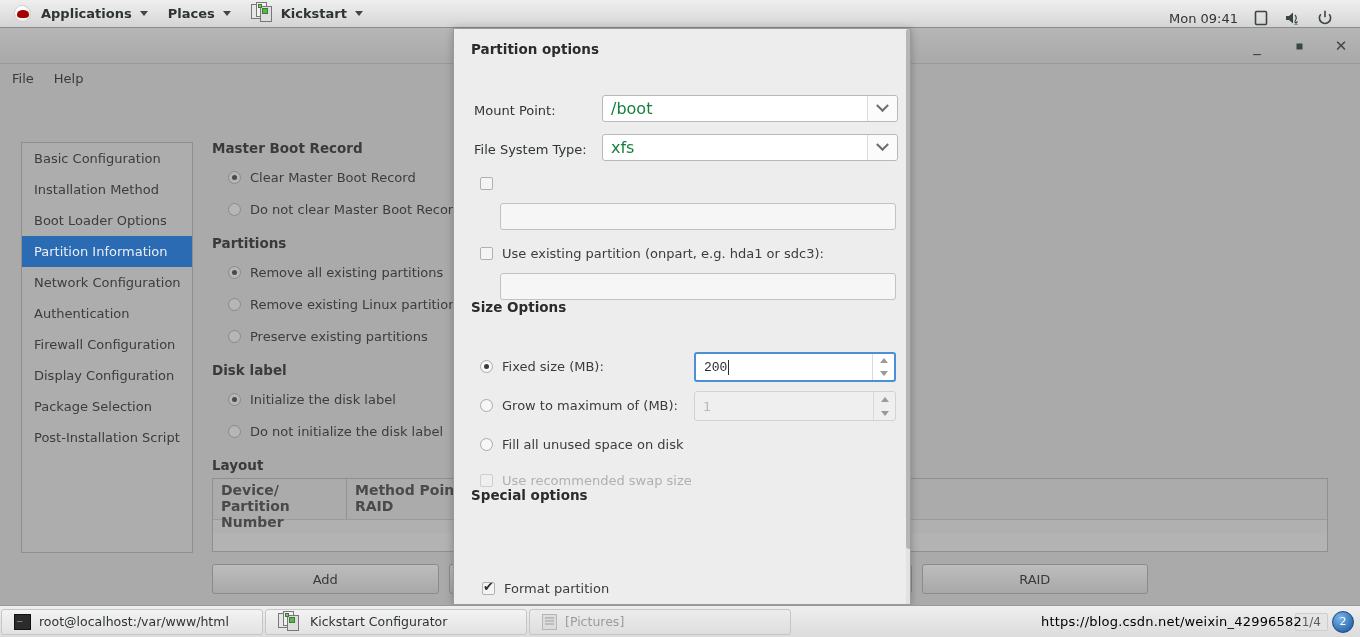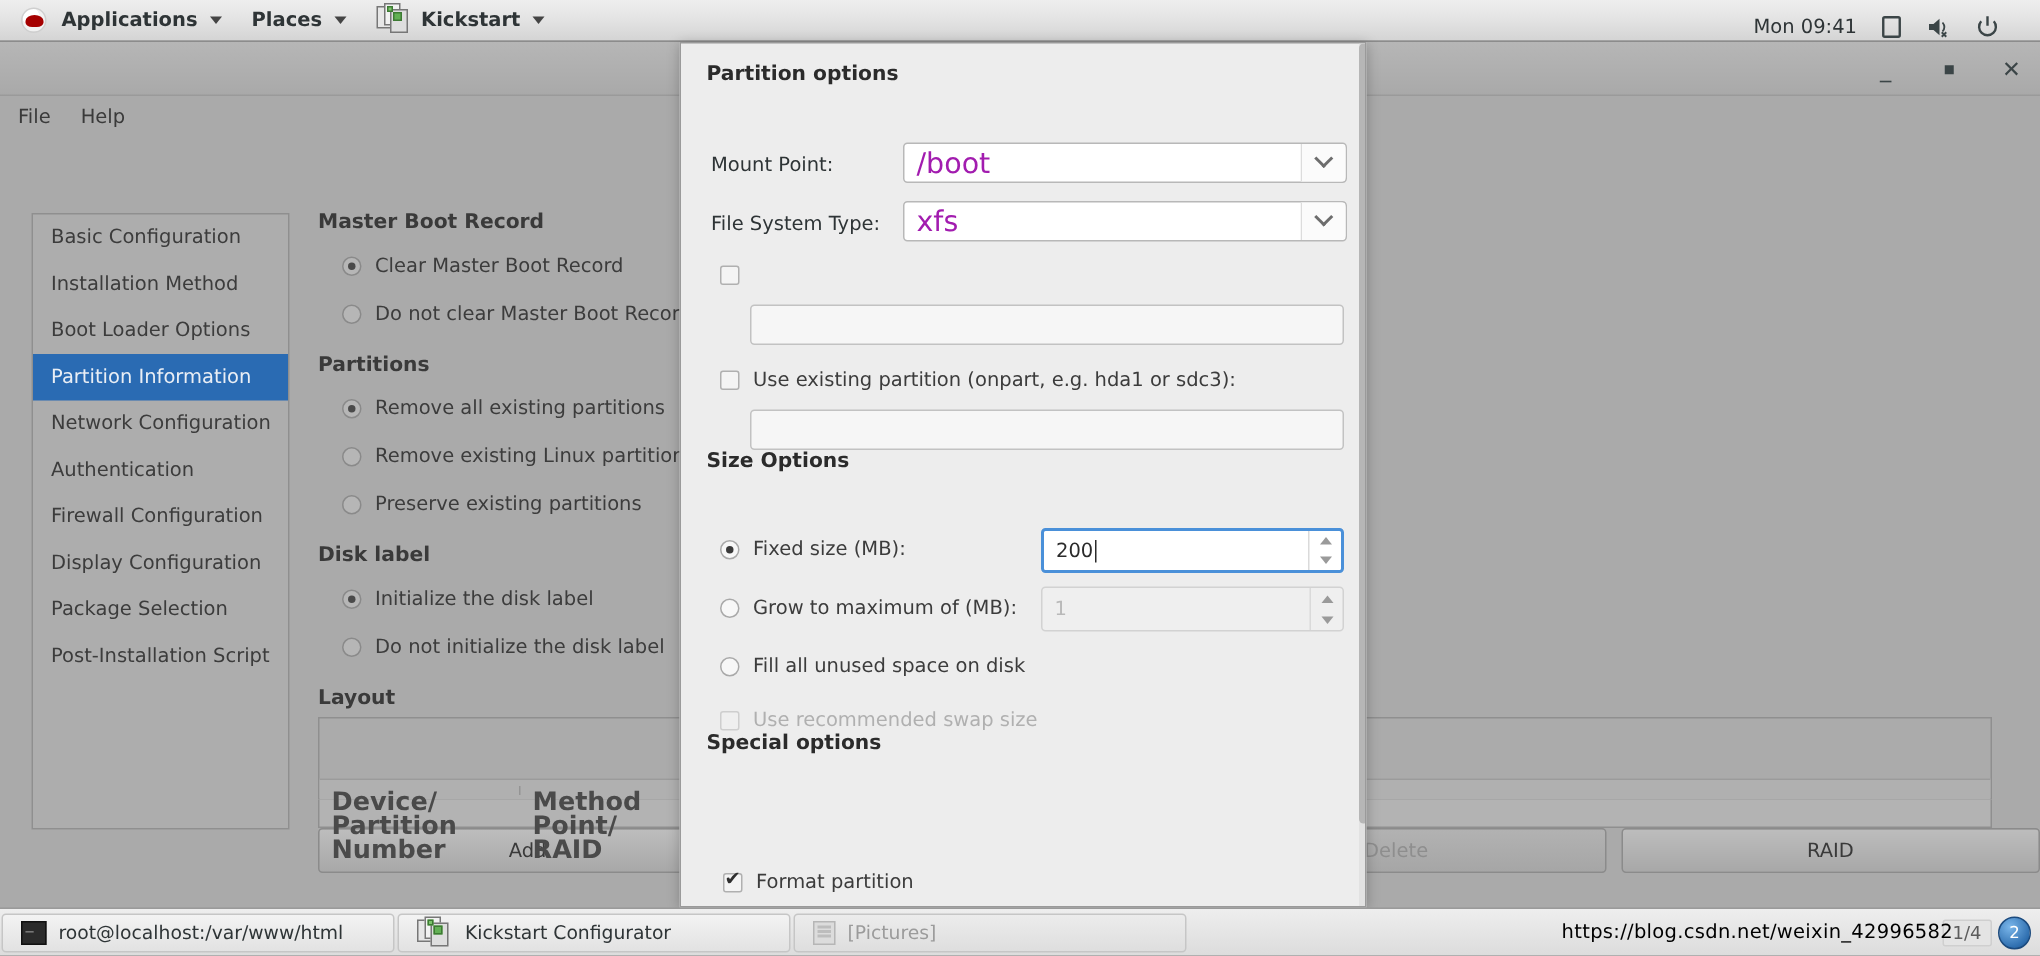--- a/index.html
+++ b/index.html
@@ -102,27 +102,27 @@
   }
 
   
   #layout-box { margin-top: 4px; }
   #layout-table {
     border: 1px solid #8f8f8f; background:#ababab; width: 1116px; height: 55px;
     position:relative;
   }
   .lt-head { display:flex; height: 40px; }
   .lt-col {
-    padding: 3px 8px; font-size: 17px; font-weight: bold; color: #4a4a4a;
-    border-right: 1px solid #949494; line-height: 16px; margin-top: 45px;
+    padding: 3px 8px; font-size: 14px; font-weight: bold; color: #4a4a4a;
+    border-right: 1px solid #949494; line-height: 16px;
   }
   .lt-row-empty { height: 14px; border-top: 1px solid #9b9b9b; background:#b0b0b0; }
   #layout-scroll { width:1116px; height:19px; background:#b3b3b3; border:1px solid #8f8f8f; border-top:none; }
 
-  #btn-row { display:flex; gap: 10px; width: 1148px; }
+  #btn-row { display:flex; gap: 10px; margin-top: 12px; width: 936px; }
   .gbtn {
     flex: 1; height: 30px; display:flex; align-items:center; justify-content:center;
     font-size: 13px; color: #3a3a3a;
     background: linear-gradient(to bottom, #bdbdbd 0%, #a8a8a8 100%);
     border: 1px solid #8b8b8b; border-radius: 3px;
   }
   .gbtn.disabled { color: #8e8e8e; background: linear-gradient(to bottom,#b2b2b2,#a6a6a6); }
 
   
   #dialog {
@@ -132,21 +132,21 @@
     font-size: 13px; color: #2e3436; overflow: hidden;
   }
   #dlg-inner { position:relative; width: 458px; height: 577px; }
   .d-sect-title { font-weight: bold; font-size: 13.5px; color:#2b2b2b; }
   .d-label { font-size: 13px; color:#2e3436; }
 
   .combo {
     height: 27px; background: #ffffff; border: 1px solid #b8b8b8; border-radius: 3px;
     display:flex; align-items:center; position:relative;
   }
-  .combo .val { padding-left: 8px; font-size: 19px; color:#a21caf; }
+  .combo .val { padding-left: 8px; font-size: 16px; color:#15803d; }
   .combo .arrowbox {
     position:absolute; right:0; top:0; bottom:0; width: 30px;
     border-left: 1px solid #dcdcdc; display:flex; align-items:center; justify-content:center;
     background: #fbfbfb; border-radius: 0 3px 3px 0;
   }
   .chev { width: 9px; height: 9px; border-right: 2px solid #6d6d6d; border-bottom: 2px solid #6d6d6d;
           transform: rotate(45deg) translate(-2px,-2px); }
 
   .txtfield {
     height: 27px; background: #f6f6f6; border: 1px solid #c2c2c2; border-radius: 3px;
@@ -163,21 +163,21 @@
     width: 13px; height: 13px; border-radius:50%; border:1px solid #a9a9a9;
     background: #f7f7f7; position:relative; flex:none;
   }
   .drdo.on::after{ content:""; position:absolute; left:3px; top:3px; width:5px; height:5px; border-radius:50%; background:#3a3a3a; }
   .dim-text { color: #b0b0b0; }
 
   .spin {
     height: 30px; border:1px solid #c0c0c0; border-radius:3px; background:#fff;
     display:flex; align-items:center; position:relative;
   }
-  .spin.focus { border: 2px solid #4a90d9; }
+  .spin.focus { border: 2px solid #4a90d9; font-family: Liberation Mono, monospace; }
   .spin .sval { padding-left: 8px; font-size:13px; color:#2b2b2b; }
   .spin.dis { background:#efefef; border-color:#d2d2d2; }
   .spin.dis .sval { color: #b9b9b9; }
   .spinbtns {
     position:absolute; right:0; top:0; bottom:0; width: 22px;
     border-left:1px solid #dadada; display:flex; flex-direction:column;
   }
   .sb { flex:1; display:flex; align-items:center; justify-content:center; }
   .up-a { width:0;height:0;border-left:4px solid transparent;border-right:4px solid transparent;border-bottom:5px solid #9a9a9a; }
   .dn-a { width:0;height:0;border-left:4px solid transparent;border-right:4px solid transparent;border-top:5px solid #9a9a9a; }

